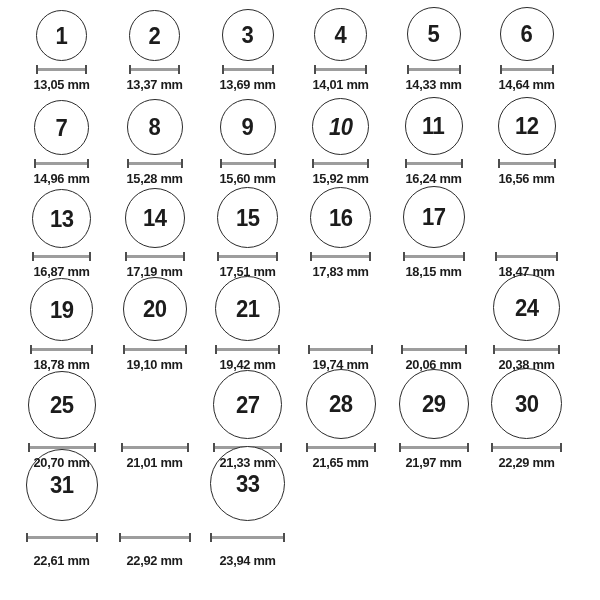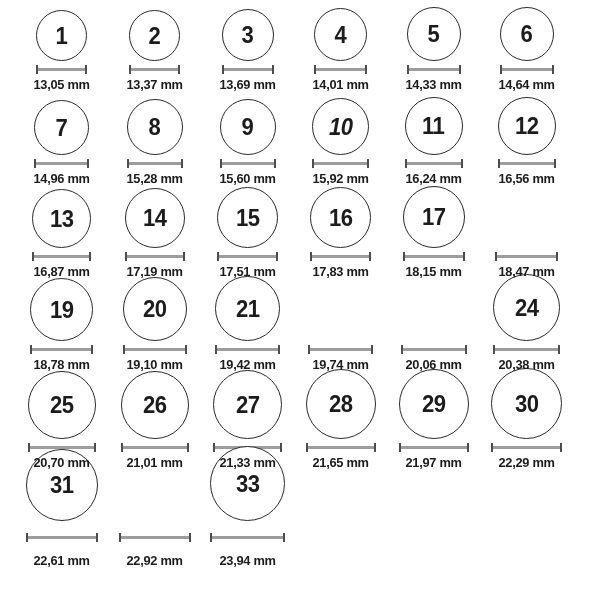--- a/index.html
+++ b/index.html
@@ -379,23 +379,20 @@
     </div>
     <div class="dim" style="width: 68px;">
       <span class="tick"></span>
       <span class="bar"></span>
       <span class="tick"></span>
     </div>
     <div class="label">20,70 mm</div>
   </div>
 
   <div class="cell">
-    <div class="circle" style="width: 68px; height: 68px;">
-      <span class="num">26</span>
-    </div>
     <div class="dim" style="width: 68px;">
       <span class="tick"></span>
       <span class="bar"></span>
       <span class="tick"></span>
     </div>
     <div class="label">21,01 mm</div>
   </div>
 
   <div class="cell">
     <div class="circle" style="width: 69px; height: 69px;">

